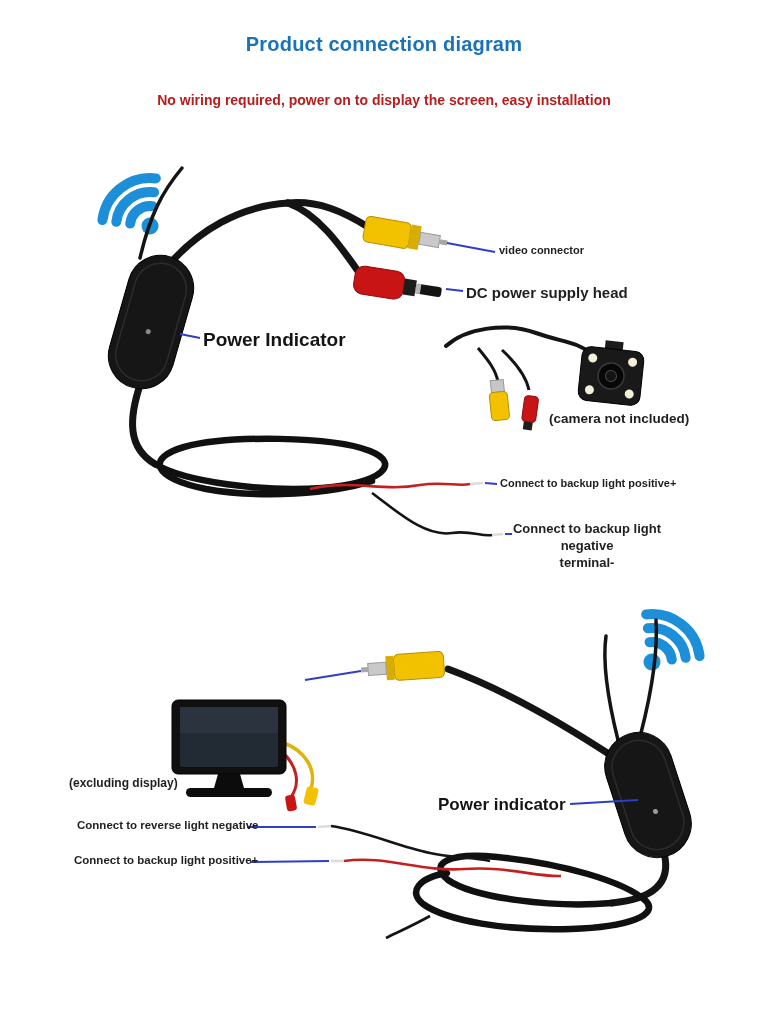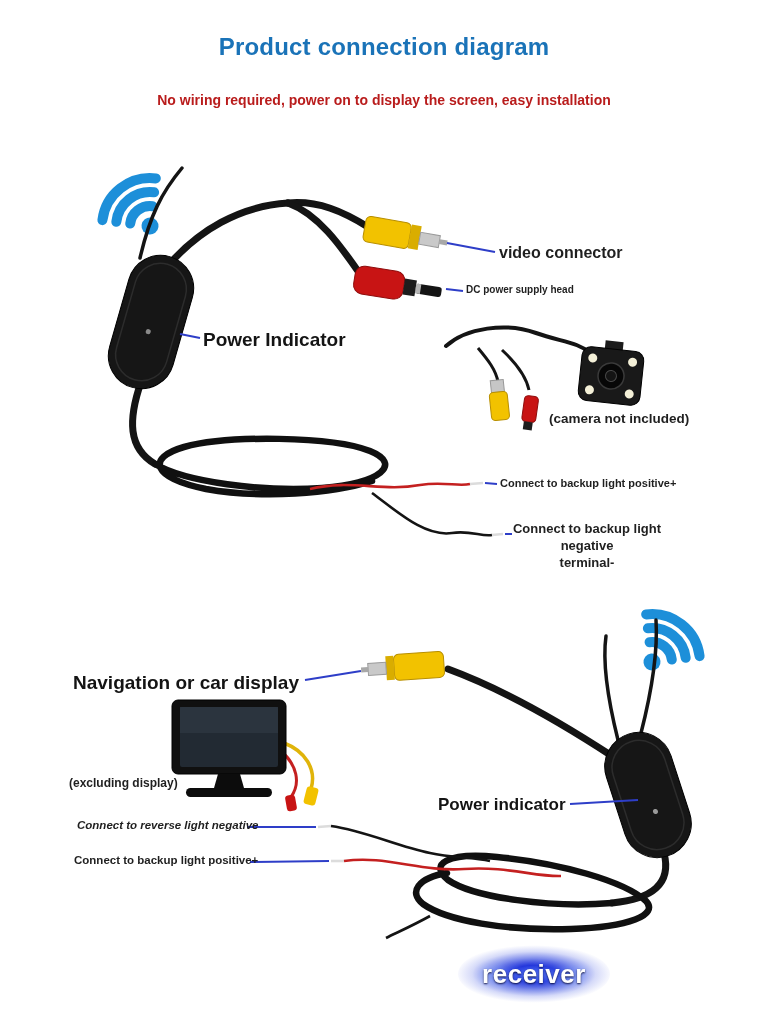--- a/index.html
+++ b/index.html
@@ -1,33 +1,33 @@
 <!DOCTYPE html>
 <html><head>
 <meta charset="utf-8">
 <style>
   * { margin:0; padding:0; box-sizing:border-box; }
   html,body { background:#ffffff; font-family:"Liberation Sans", sans-serif; }
   .stage { position:relative; width:768px; height:1024px; background:#ffffff; overflow:hidden; margin:0 auto; }
   .art { position:absolute; left:0; top:0; width:768px; height:1024px; }
   .txt { position:absolute; font-weight:700; color:#1f1f1f; white-space:nowrap; }
   .title { position:absolute; top:33px; left:0; width:100%; text-align:center;
-           font-size:24px; font-weight:700; color:#1a73b8; letter-spacing:0.2px; }
+           font-size:20px; font-weight:700; color:#1a73b8; letter-spacing:0.2px; }
   .subtitle { position:absolute; top:92px; left:0; width:100%; text-align:center;
               font-size:14px; font-weight:700; color:#b91c1c; }
-  .lbl-video { left:499px; top:244px; font-size:16px; }
-  .lbl-dc { left:466px; top:284px; font-size:10px; }
+  .lbl-video { left:499px; top:244px; font-size:11px; }
+  .lbl-dc { left:466px; top:284px; font-size:15px; }
   .lbl-power-ind-top { left:203px; top:329px; font-size:19px; color:#141414; }
   .lbl-camera-note { left:549px; top:411px; font-size:13.5px; }
   .lbl-backup-pos-top { left:500px; top:477px; font-size:11px; }
   .lbl-backup-neg-top { left:512px; top:521px; width:150px; font-size:13px;
                         text-align:center; white-space:normal; line-height:1.3; }
   .lbl-nav { left:73px; top:672px; font-size:19px; color:#141414; }
   .lbl-excluding { left:69px; top:776px; font-size:12px; }
-  .lbl-reverse-neg { left:77px; top:819px; font-size:11.5px;font-style:italic; }
+  .lbl-reverse-neg { left:77px; top:819px; font-size:11.5px; }
   .lbl-backup-pos-bottom { left:74px; top:854px; font-size:11.5px; }
   .lbl-power-ind-bottom { left:438px; top:795px; font-size:17px; color:#141414; }
   .badge { position:absolute; display:flex; align-items:center; justify-content:center;
            color:#fff; font-weight:700; border-radius:50%; letter-spacing:0.5px;
            background: radial-gradient(ellipse 52% 48% at 50% 50%,
              #3550f0 0%, #1a2bd8 30%, rgba(26,50,220,0.55) 55%,
              rgba(26,50,220,0.18) 78%, rgba(26,50,220,0) 100%);
            text-shadow: 0 1px 2px rgba(0,0,40,0.85), 0 0 10px rgba(130,170,255,0.9); }
   .badge-launcher { left:104px; top:520px; width:142px; height:58px; font-size:24px; }
   .badge-receiver { left:458px; top:944px; width:152px; height:60px; font-size:26px; }
@@ -167,23 +167,19 @@
   <div class="txt lbl-dc">DC power supply head</div>
   <div class="txt lbl-power-ind-top">Power Indicator</div>
   <div class="txt lbl-camera-note">(camera not included)</div>
   <div class="txt lbl-backup-pos-top">Connect to backup light positive+</div>
   <div class="txt lbl-backup-neg-top">
     <div>Connect to backup light negative</div>
     <div>terminal-</div>
   </div>
 
 
-  <div class="txt lbl-nav">Navigation or car display</div>
   <div class="txt lbl-excluding">(excluding display)</div>
   <div class="txt lbl-reverse-neg">Connect to reverse light negative</div>
   <div class="txt lbl-backup-pos-bottom">Connect to backup light positive+</div>
   <div class="txt lbl-power-ind-bottom">Power indicator</div>
 
-  <div class="badge badge-receiver">
-    <span>receiver</span>
-  </div>
 
 </div>
 
 </body></html>

